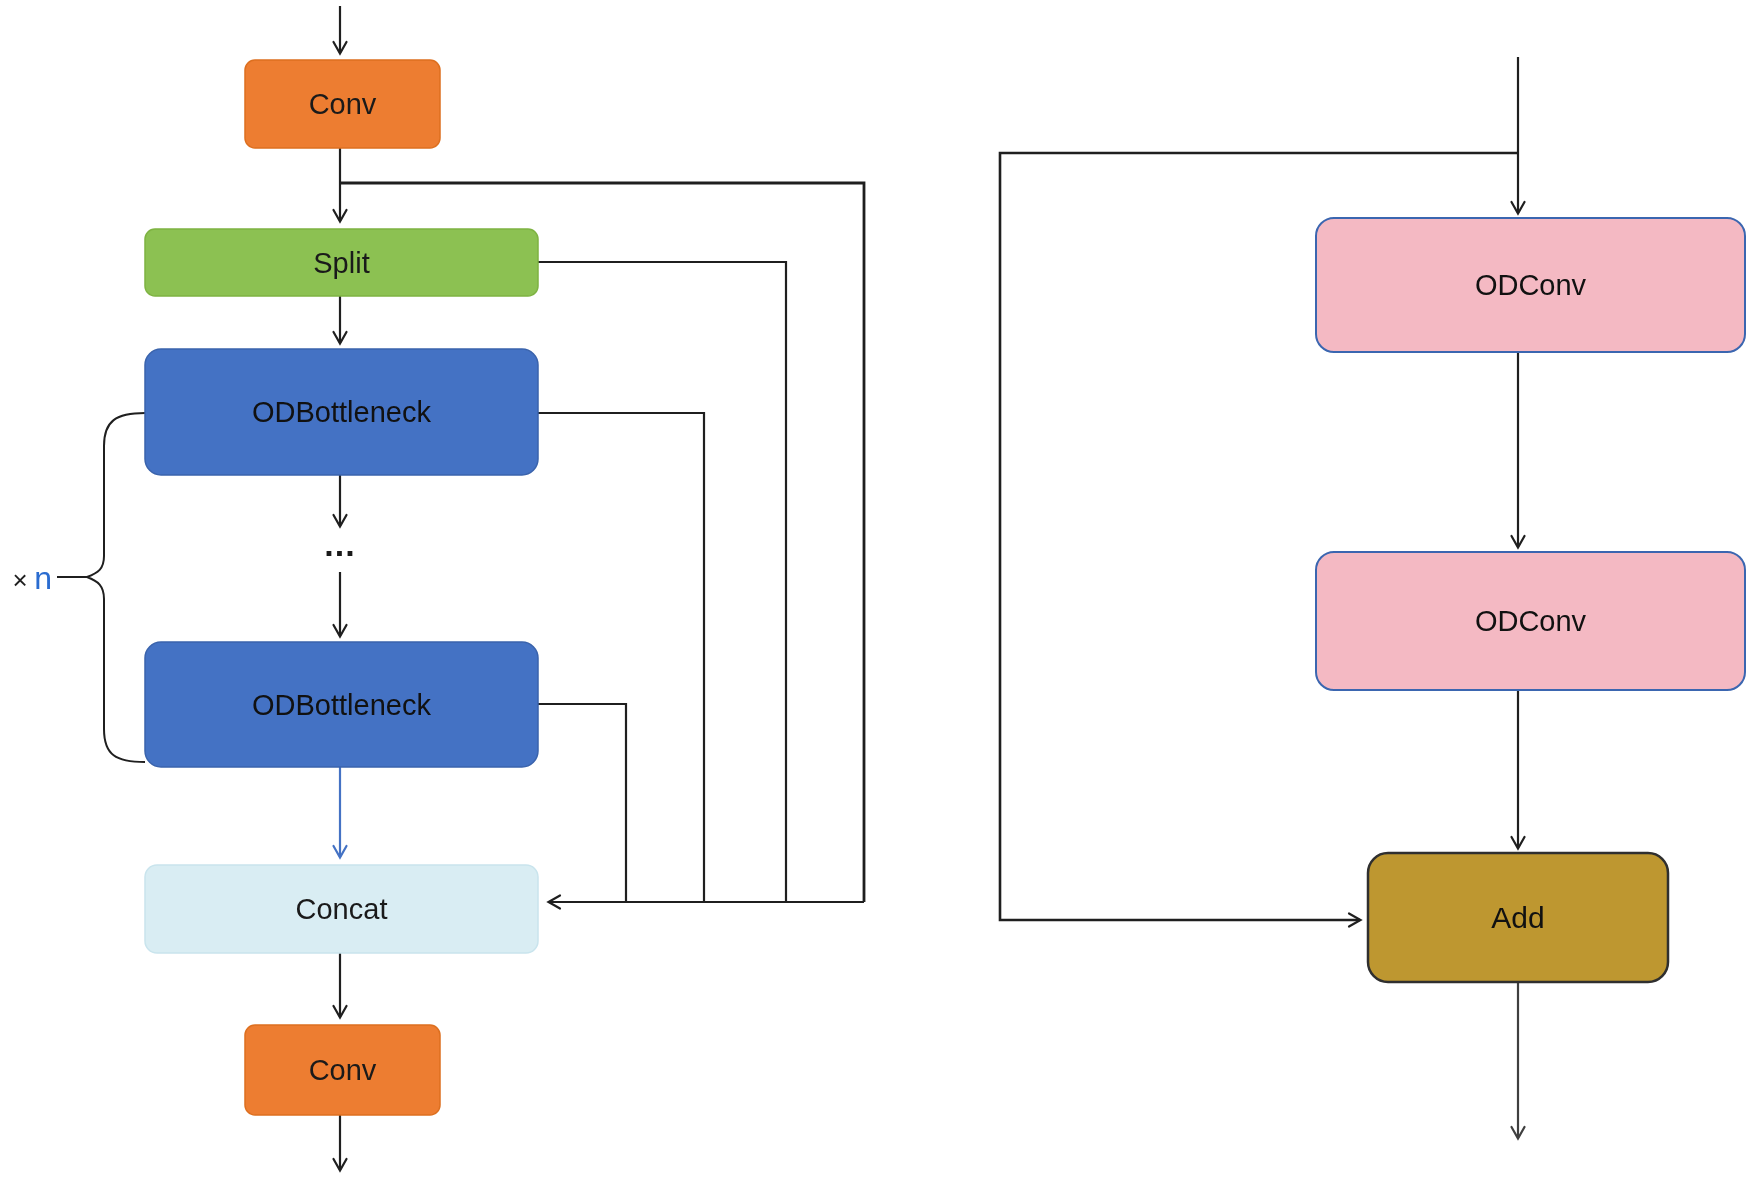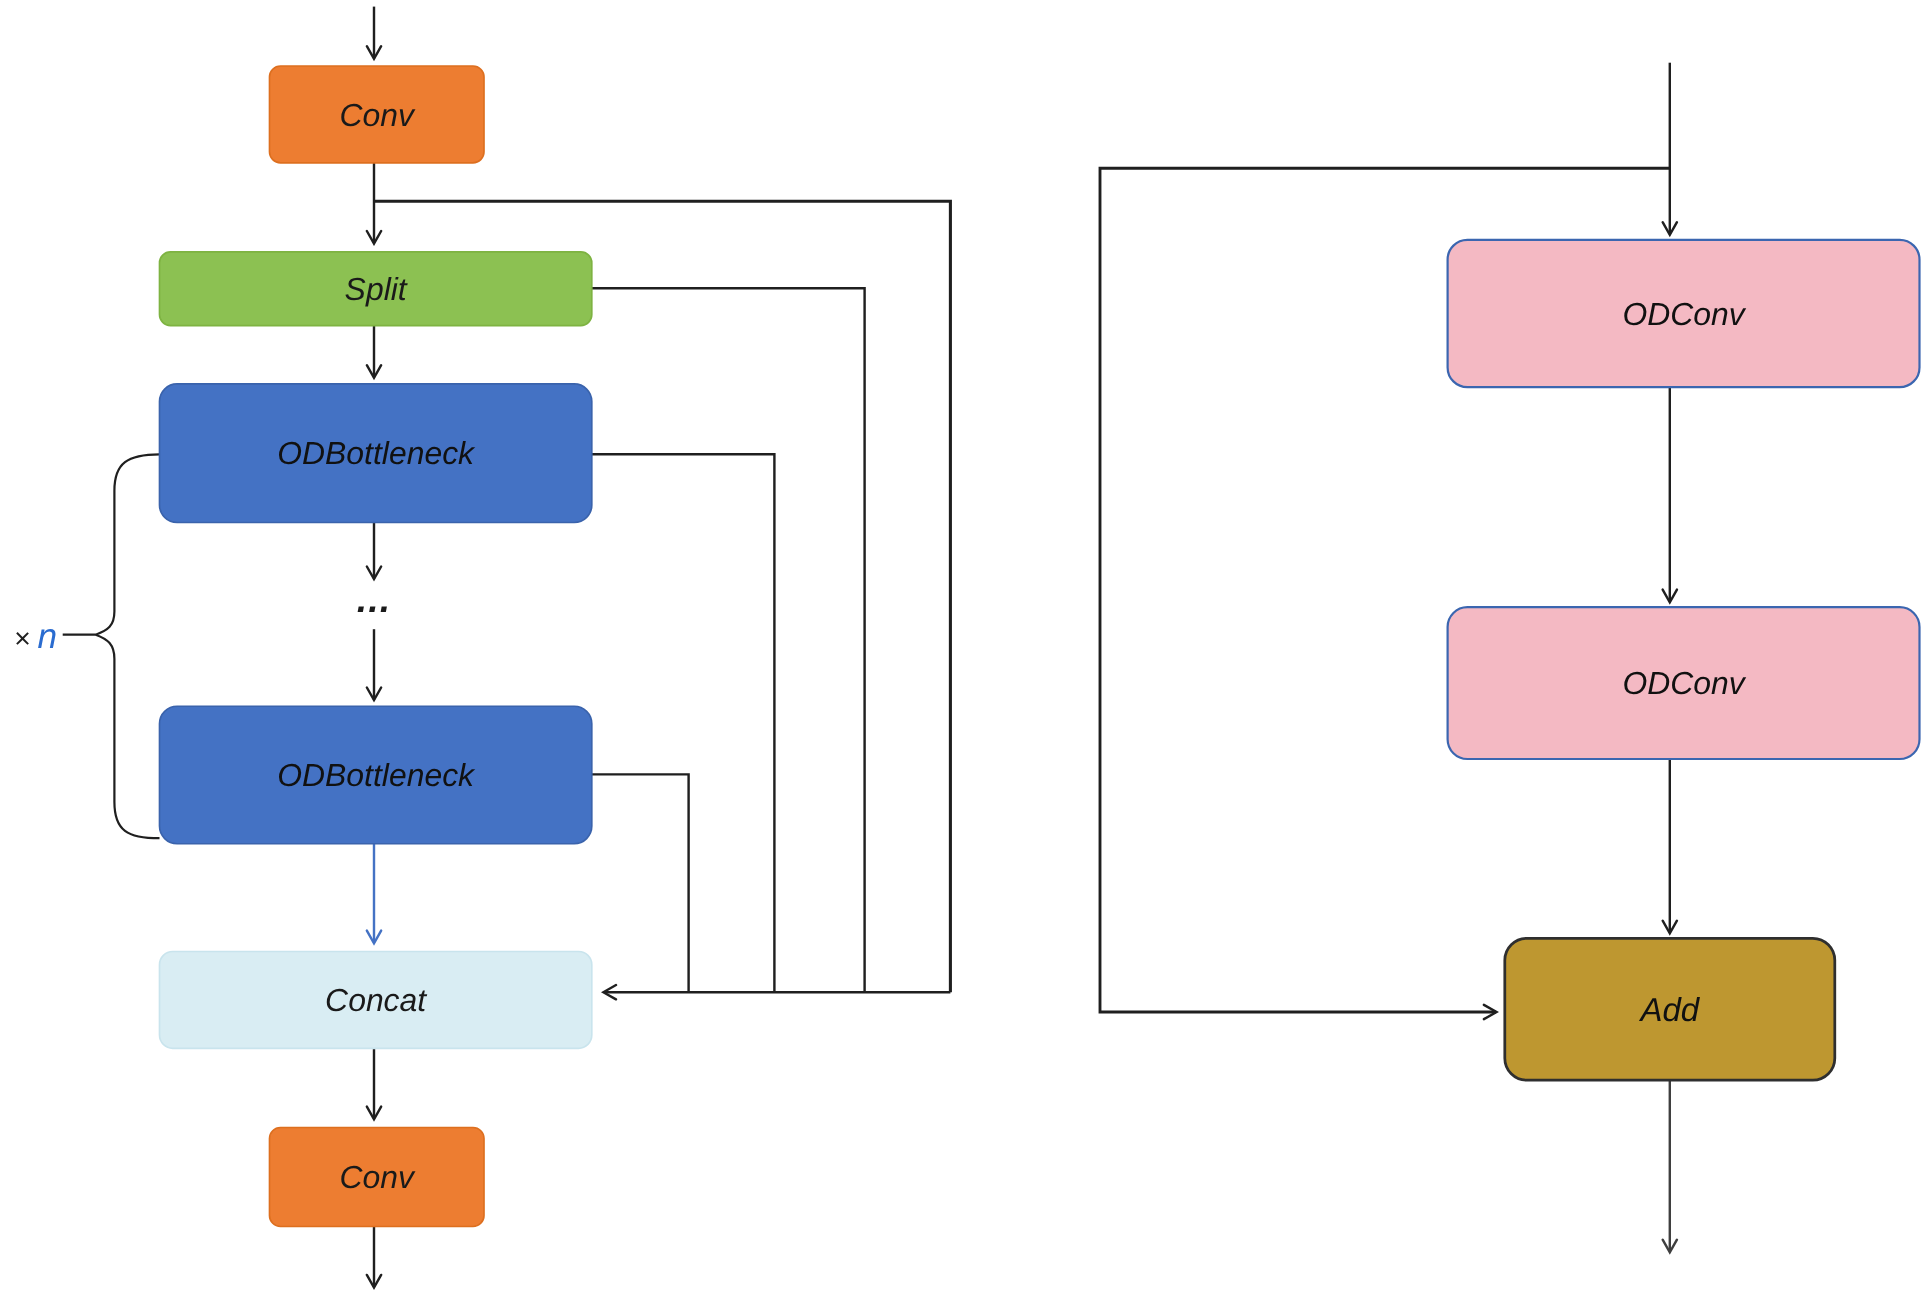--- a/index.html
+++ b/index.html
@@ -6,21 +6,20 @@
     margin: 0;
     padding: 0;
     background: #ffffff;
   }
   .canvas {
     position: relative;
     width: 1755px;
     height: 1183px;
     background: #ffffff;
     overflow: hidden;
-    font-style: italic;
   }
   svg text {
     font-family: "Liberation Sans", "DejaVu Sans", sans-serif;
   }
   .node-rect {
     shape-rendering: geometricPrecision;
   }
 </style>
 </head>
 <body>

